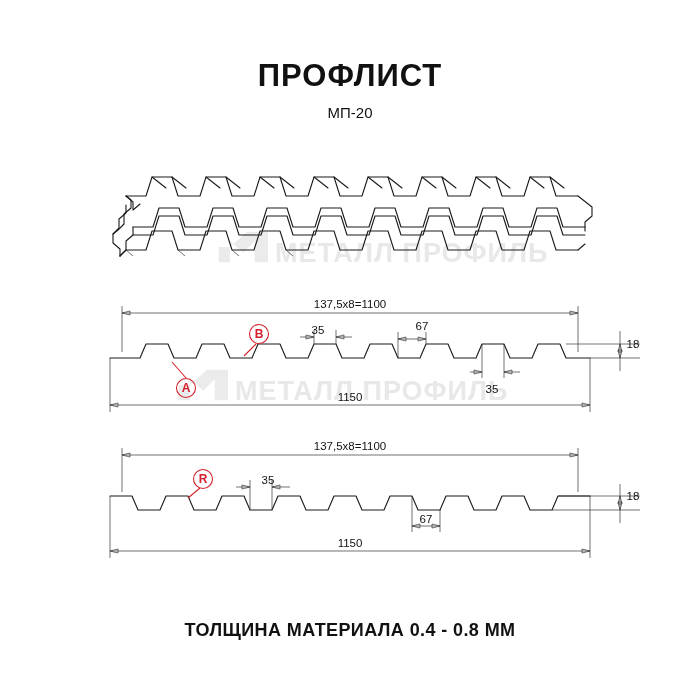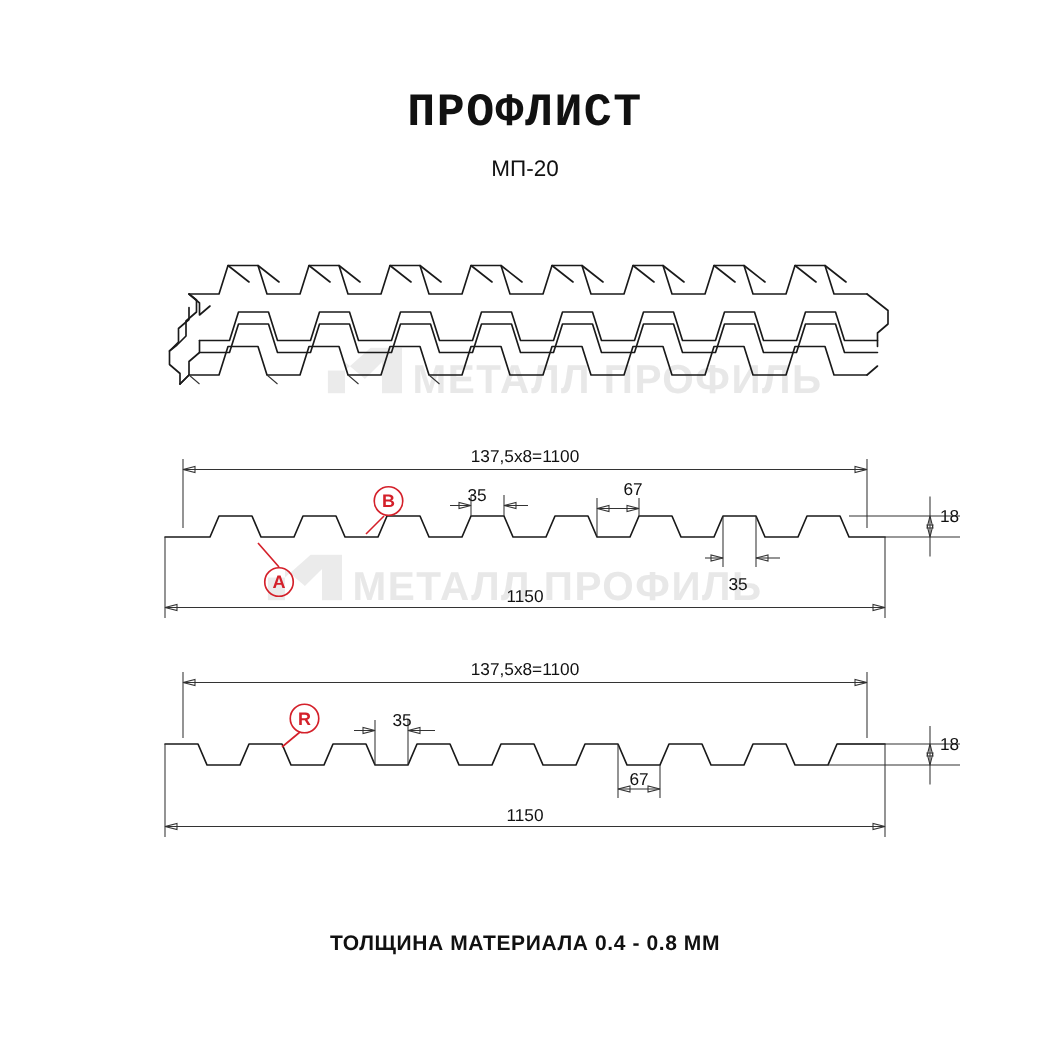--- a/index.html
+++ b/index.html
@@ -23,39 +23,38 @@
   .title {
     position: absolute;
     top: 58px;
     left: 0;
     width: 700px;
     text-align: center;
     font-size: 31px;
     font-weight: bold;
     letter-spacing: 1px;
     color: #111111;
-    font-family: Liberation Mono, monospace;
   }
   .subtitle {
     position: absolute;
     top: 104px;
     left: 0;
     width: 700px;
     text-align: center;
     font-size: 15px;
     font-weight: normal;
     color: #111111;
   }
   .footer-note {
     position: absolute;
     top: 620px;
     left: 0;
     width: 700px;
     text-align: center;
-    font-size: 14px;
+    font-size: 18px;
     font-weight: bold;
     letter-spacing: 0.4px;
     color: #111111;
   }
   svg.drawing {
     position: absolute;
     top: 0;
     left: 0;
     width: 700px;
     height: 700px;

